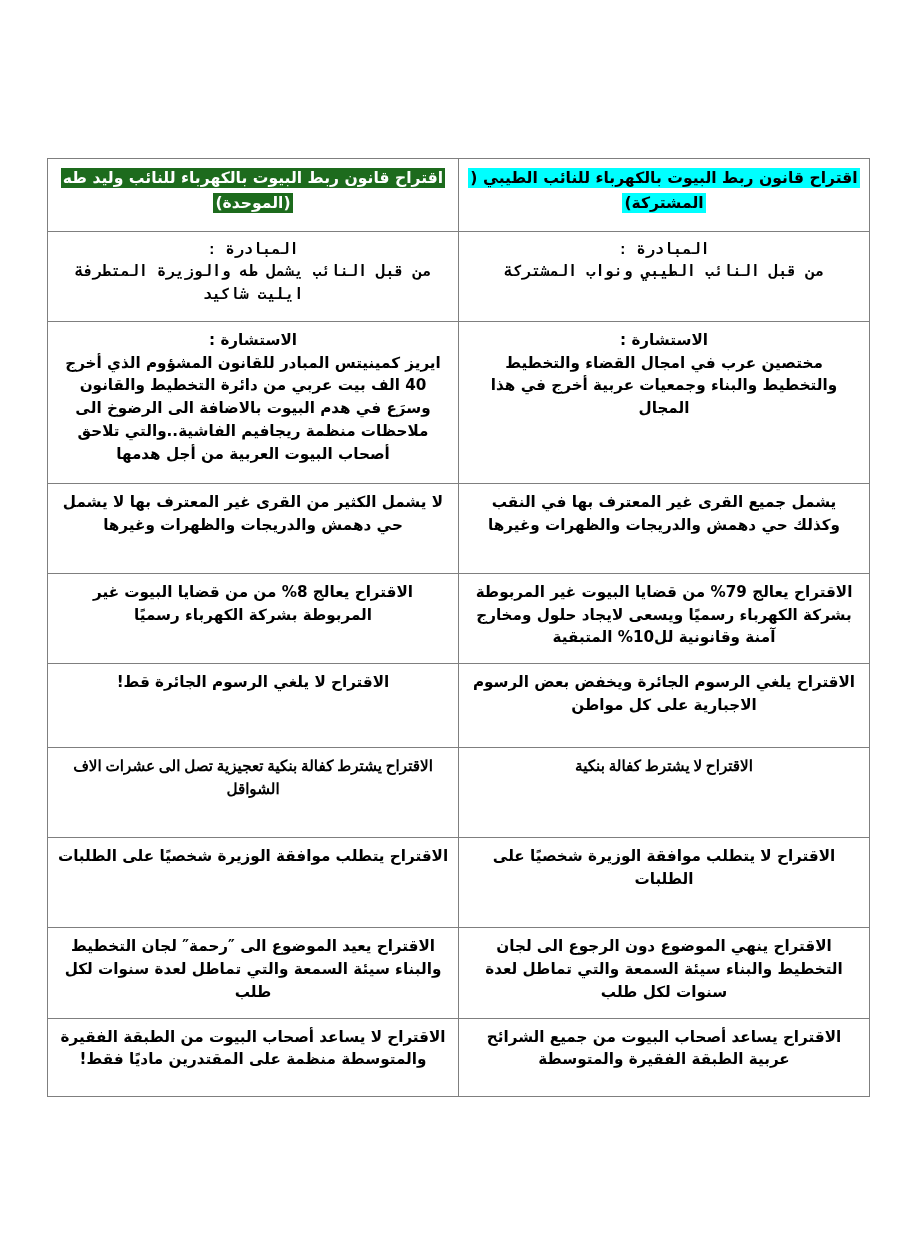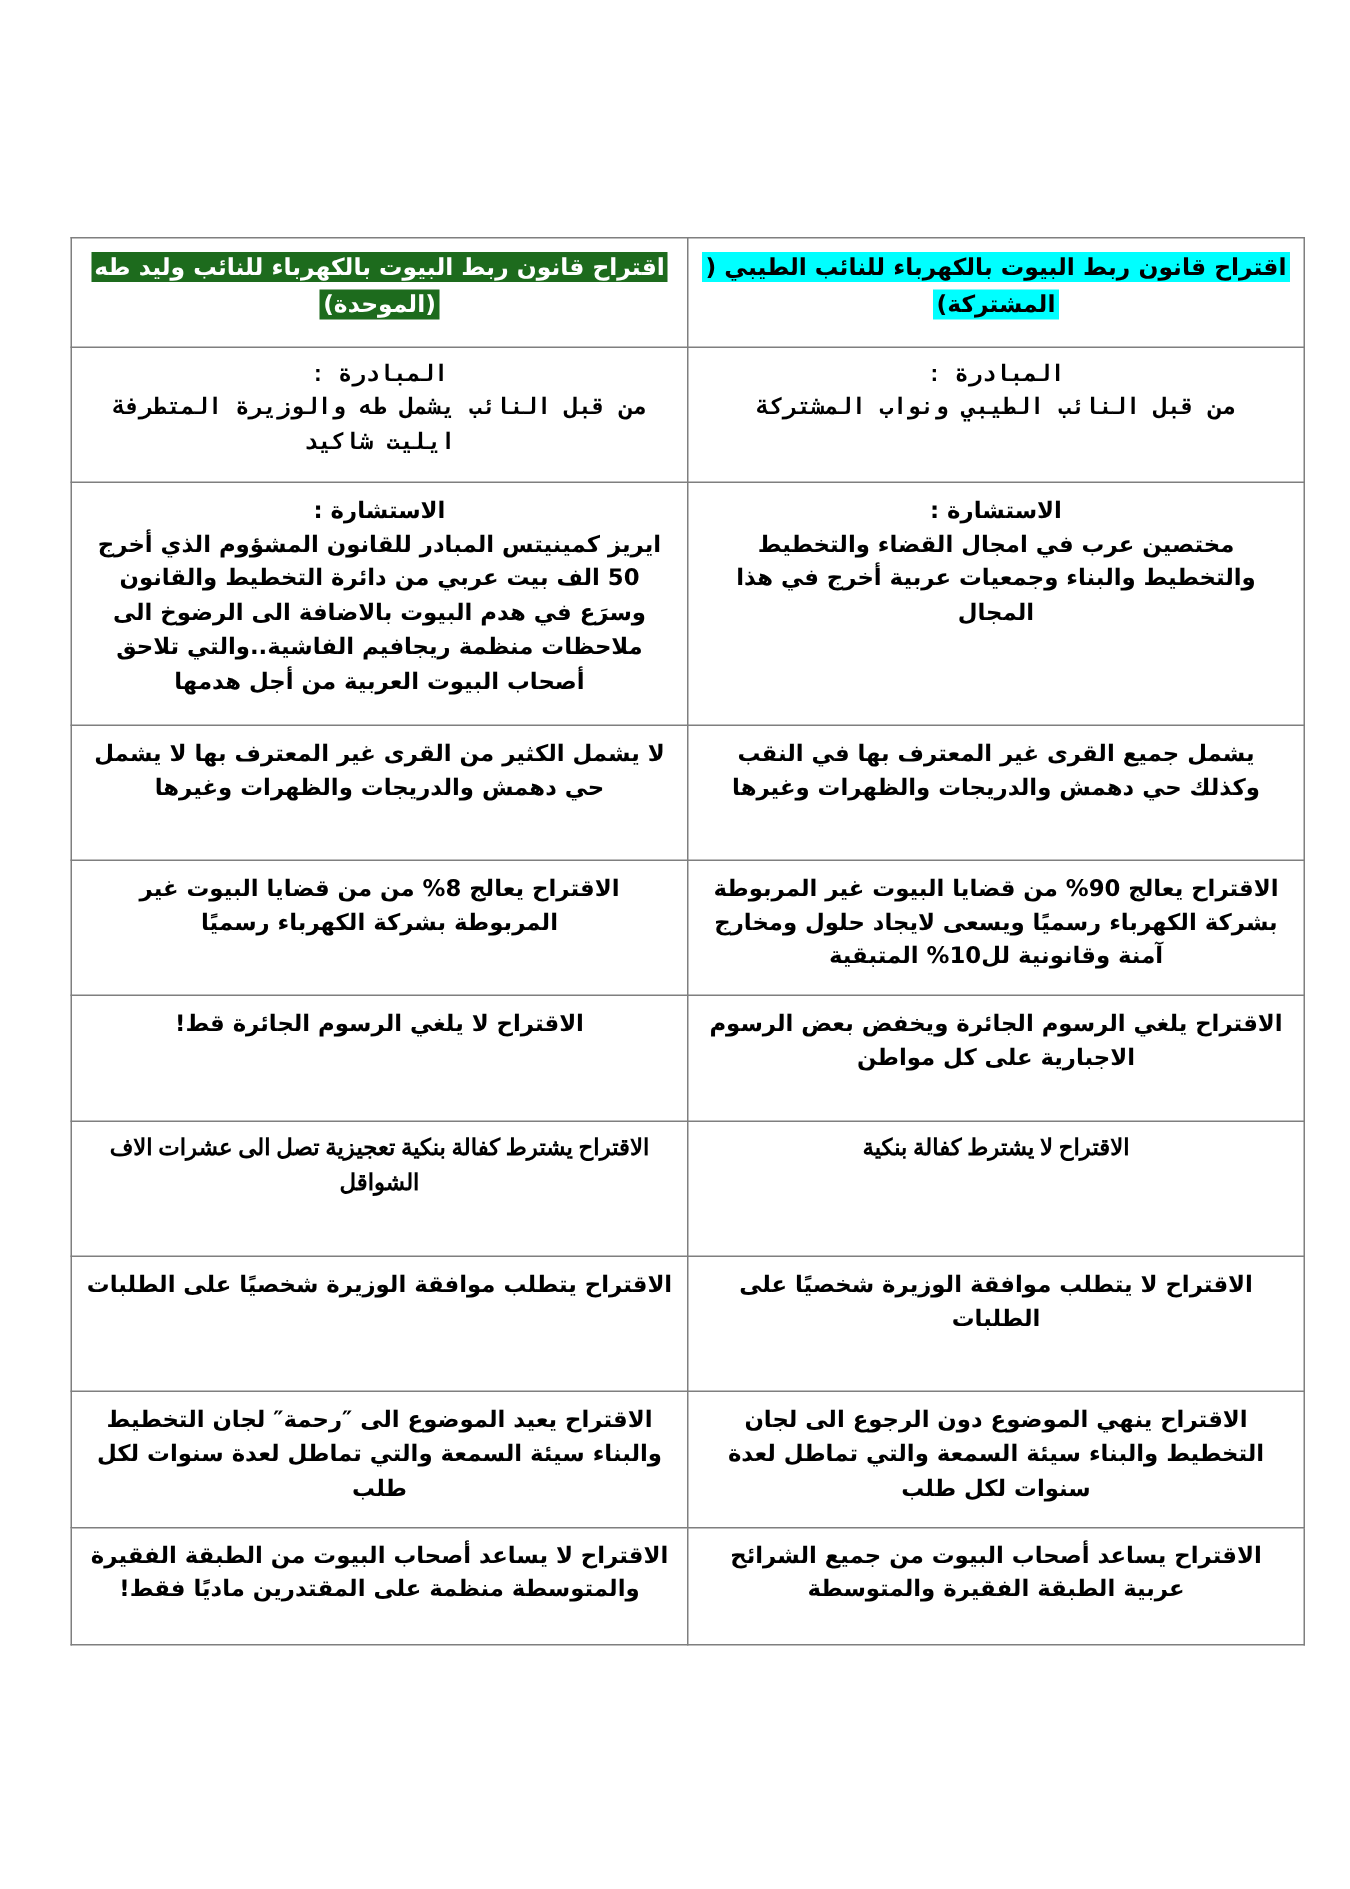--- a/index.html
+++ b/index.html
@@ -120,31 +120,31 @@
         </td>
       </tr>
 
       <tr>
         <td class="r-consult-right">
           <span class="cell-line">الاستشارة :</span>
           <span class="cell-line">مختصين عرب في امجال القضاء والتخطيط والتخطيط والبناء وجمعيات عربية أخرج في هذا المجال</span>
         </td>
         <td class="r-consult-left">
           <span class="cell-line">الاستشارة :</span>
-          <span class="cell-line">ايريز كمينيتس المبادر للقانون المشؤوم الذي أخرج 50 الف بيت عربي من دائرة التخطيط والقانون وسرَع في  هدم البيوت بالاضافة الى الرضوخ الى ملاحظات منظمة ريجافيم الفاشية..والتي تلاحق أصحاب البيوت العربية من أجل هدمها</span>
+          <span class="cell-line">ايريز كمينيتس المبادر للقانون المشؤوم الذي أخرج 40 الف بيت عربي من دائرة التخطيط والقانون وسرَع في  هدم البيوت بالاضافة الى الرضوخ الى ملاحظات منظمة ريجافيم الفاشية..والتي تلاحق أصحاب البيوت العربية من أجل هدمها</span>
         </td>
       </tr>
 
       <tr class="r-villages">
         <td>يشمل جميع القرى غير المعترف بها في النقب وكذلك حي دهمش والدريجات  والظهرات وغيرها</td>
         <td>لا يشمل الكثير من القرى غير المعترف بها لا يشمل حي دهمش والدريجات  والظهرات وغيرها</td>
       </tr>
 
       <tr class="r-percent">
-        <td>الاقتراح يعالج 90% من قضايا البيوت غير المربوطة بشركة الكهرباء رسميًا ويسعى لايجاد حلول ومخارج آمنة وقانونية لل10% المتبقية</td>
+        <td>الاقتراح يعالج 79% من قضايا البيوت غير المربوطة بشركة الكهرباء رسميًا ويسعى لايجاد حلول ومخارج آمنة وقانونية لل10% المتبقية</td>
         <td>الاقتراح يعالج 8% من  من قضايا البيوت غير المربوطة بشركة الكهرباء رسميًا</td>
       </tr>
 
       <tr class="r-fees">
         <td>الاقتراح يلغي الرسوم الجائرة ويخفض بعض الرسوم الاجبارية على كل مواطن</td>
         <td>الاقتراح لا يلغي الرسوم الجائرة قط!</td>
       </tr>
 
       <tr class="r-guarantee">
         <td>الاقتراح لا يشترط كفالة بنكية</td>

